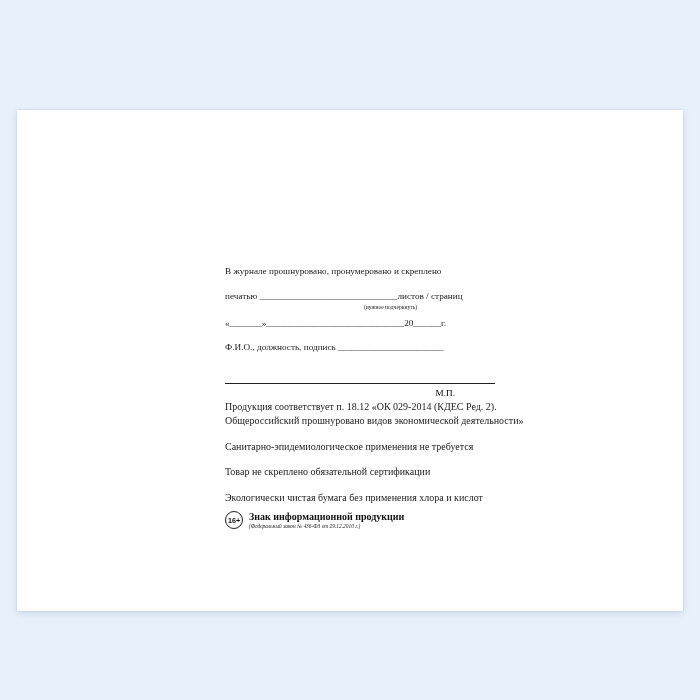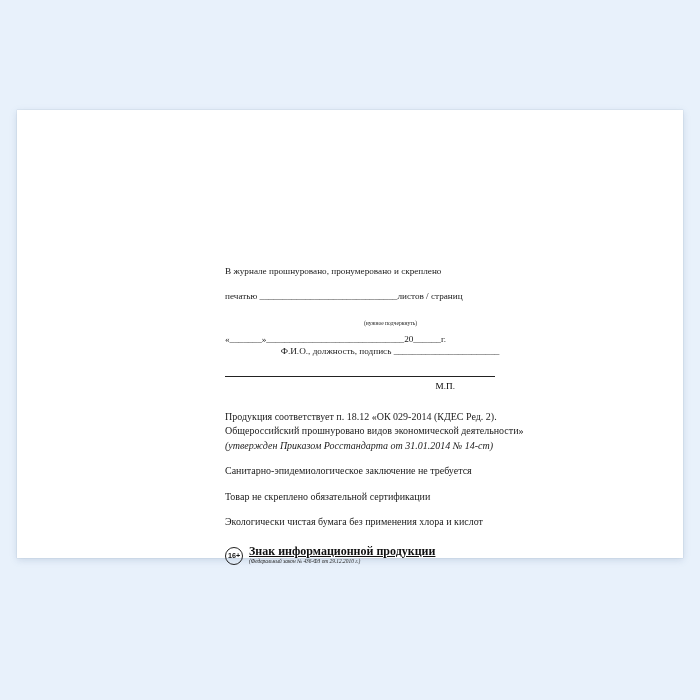--- a/index.html
+++ b/index.html
@@ -16,76 +16,76 @@
   #stage {
     position: relative;
     width: 700px;
     height: 700px;
   }
   .page-sheet {
     position: absolute;
     left: 17px;
     top: 110px;
     width: 666px;
-    height: 448px;
+    height: 501px;
     background: #ffffff;
     box-shadow: 0 2px 7px rgba(90,120,160,0.22), 0 0 1px rgba(120,140,170,0.5);
   }
   .doc-body {
     position: absolute;
     left: 208px;
     top: 155px;
     width: 330px;
   }
   .line {
     font-size: 9.2px;
     color: #1a1a1a;
     line-height: 1.35;
     white-space: nowrap;
   }
   .row-1 { margin-bottom: 13px; }
   .row-seal {
     position: relative;
-    margin-bottom: 18px;
+    margin-bottom: 2px;
   }
   .note-small {
     font-size: 5.6px;
     color: #1a1a1a;
     text-align: center;
     width: 215px;
     margin-left: 58px;
     margin-top: -1px;
     margin-bottom: 7px;
   }
-  .row-date { }
-  .row-fio { margin-bottom: 9px; text-align: center; }
+  .row-date { margin-bottom: 12px; }
+  .row-fio { margin-bottom: 20px; }
   .row-underline {
     border-bottom: 0.8px solid #222;
     height: 9px;
     width: 270px;
     margin-bottom: 4px;
   }
   .row-mp {
     text-align: right;
     width: 230px;
     font-size: 9.2px;
-    margin-bottom: 19px;
+    margin-bottom: 2px;
   }
   .para {
     font-size: 10px;
     line-height: 1.45;
     color: #1a1a1a;
     margin-bottom: 11px;
   }
   .para.tight { margin-bottom: 0; }
   .italic { font-style: italic; }
   .age-row {
     display: flex;
-    align-items: flex-end;
-    margin-top: 14px;
+    align-items: flex-start;
+    margin-top: 6px;
   }
   .age-badge {
     width: 16px;
     height: 16px;
     border-radius: 50%;
     border: 1.1px solid #222;
     display: flex;
     align-items: center;
     justify-content: center;
     font-size: 7.2px;
@@ -94,25 +94,24 @@
     color: #111;
     flex: 0 0 auto;
   }
   .age-text-wrap {
     margin-left: 6px;
     display: flex;
     flex-direction: column;
     justify-content: center;
   }
   .age-title {
-    font-size: 12px;
+    font-size: 10px;
     font-weight: bold;
     color: #111;
     line-height: 1.2;
-    text-decoration: underline;
   }
   .age-sub {
     font-size: 5.4px;
     font-style: italic;
     color: #222;
     line-height: 1.2;
   }
 </style>
 </head>
 <body>
@@ -130,24 +129,23 @@
 
       <div class="line row-fio">Ф.И.О., должность, подпись _______________________</div>
 
       <div class="row-underline"></div>
 
       <div class="row-mp">М.П.</div>
 
       <div class="para">
         <div>Продукция соответствует п. 18.12 «ОК 029-2014 (КДЕС Ред. 2).</div>
         <div>Общероссийский прошнуровано видов экономической деятельности»</div>
-        <div class="italic">(утвержден Приказом Росстандарта от 31.01.2014 № 14-ст)</div>
       </div>
 
-      <div class="para">Санитарно-эпидемиологическое заключение не требуется</div>
+      <div class="para">Санитарно-эпидемиологическое применения не требуется</div>
 
       <div class="para">Товар не скреплено обязательной сертификации</div>
 
       <div class="para tight">Экологически чистая бумага без применения хлора и кислот</div>
 
       <div class="age-row">
         <div class="age-badge">16+</div>
         <div class="age-text-wrap">
           <div class="age-title">Знак информационной продукции</div>
           <div class="age-sub">(Федеральный закон № 436-ФЗ от 29.12.2010 г.)</div>

